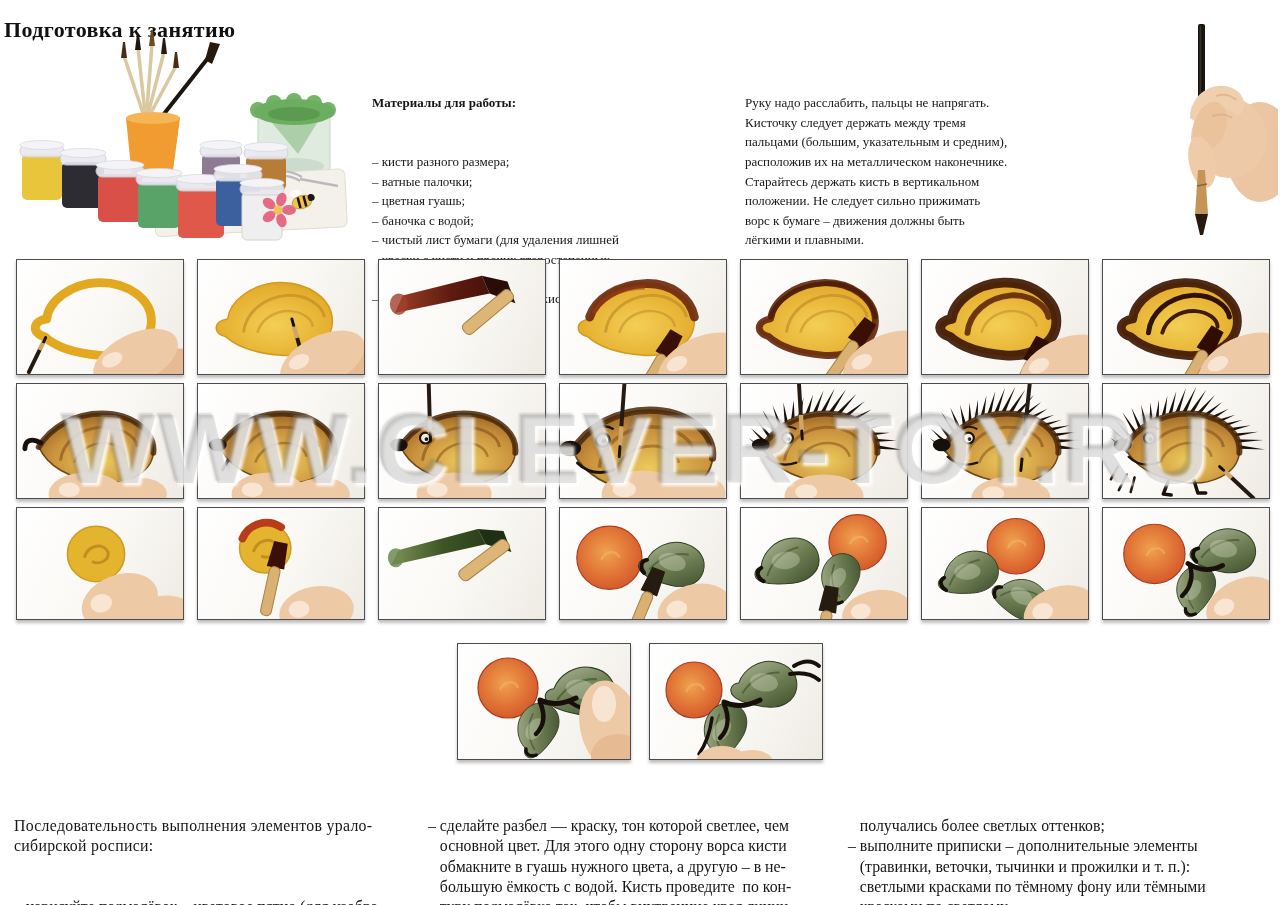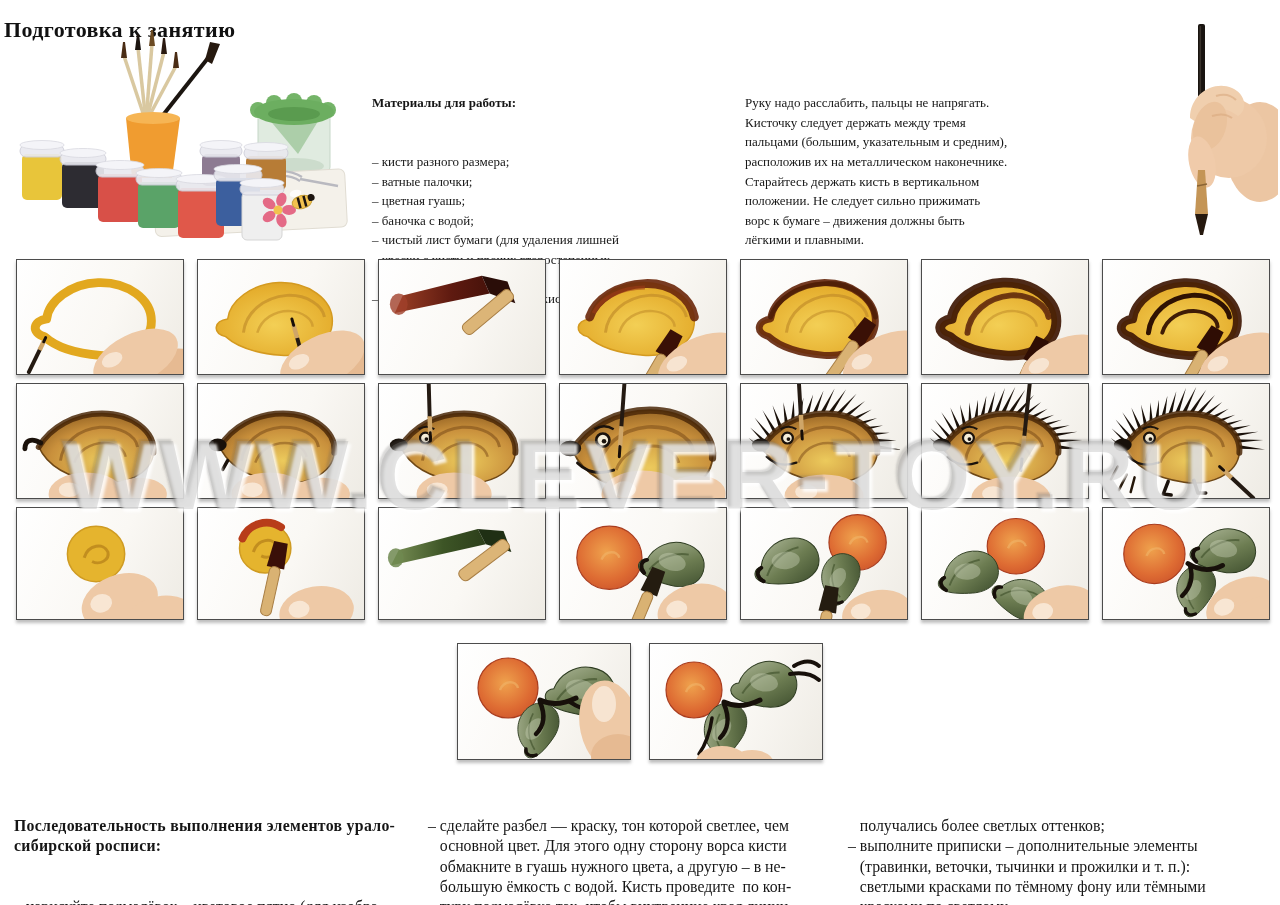--- a/index.html
+++ b/index.html
@@ -37,27 +37,26 @@
     overflow:hidden;position:relative;z-index:1;
   }
   .cell svg{display:block;width:100%;height:100%;}
   #watermark{
     position:absolute;left:62px;top:392px;width:1170px;z-index:3;
     font-family:"Liberation Sans","DejaVu Sans",sans-serif;
     font-weight:bold;font-size:99px;letter-spacing:3px;white-space:nowrap;
     color:rgba(150,150,150,0.26);
     text-shadow:3px 3px 3px rgba(255,255,255,.85),-2px -2px 2px rgba(90,90,90,.22);
     pointer-events:none;
-    margin-top:26px;
   }
   .seqcol{position:absolute;top:775px;font-size:15.8px;line-height:20.4px;white-space:pre;}
   #seq-col1{left:14px;width:410px;}
   #seq-col2{left:428px;width:410px;}
   #seq-col3{left:848px;width:424px;}
-  .seqcol .hd{font-weight:bold;letter-spacing:.3px;}
+  .seqcol .hd{font-weight:normal;letter-spacing:.3px;}
 </style>
 </head>
 <body>
 
 <div class="title">Подготовка к занятию</div>
 
 <div class="photo" id="materials-photo"><svg viewBox="0 0 362 218" preserveAspectRatio="none">
       <rect x="252" y="84" width="72" height="66" rx="9" fill="#dfeadf" opacity="0.95" stroke="#c2d4c4"></rect>
       <polygon points="262,92 314,92 292,128" fill="#9fc79b" opacity="0.8"></polygon>
       <ellipse cx="288" cy="140" rx="30" ry="8" fill="#ccdccc"></ellipse>

